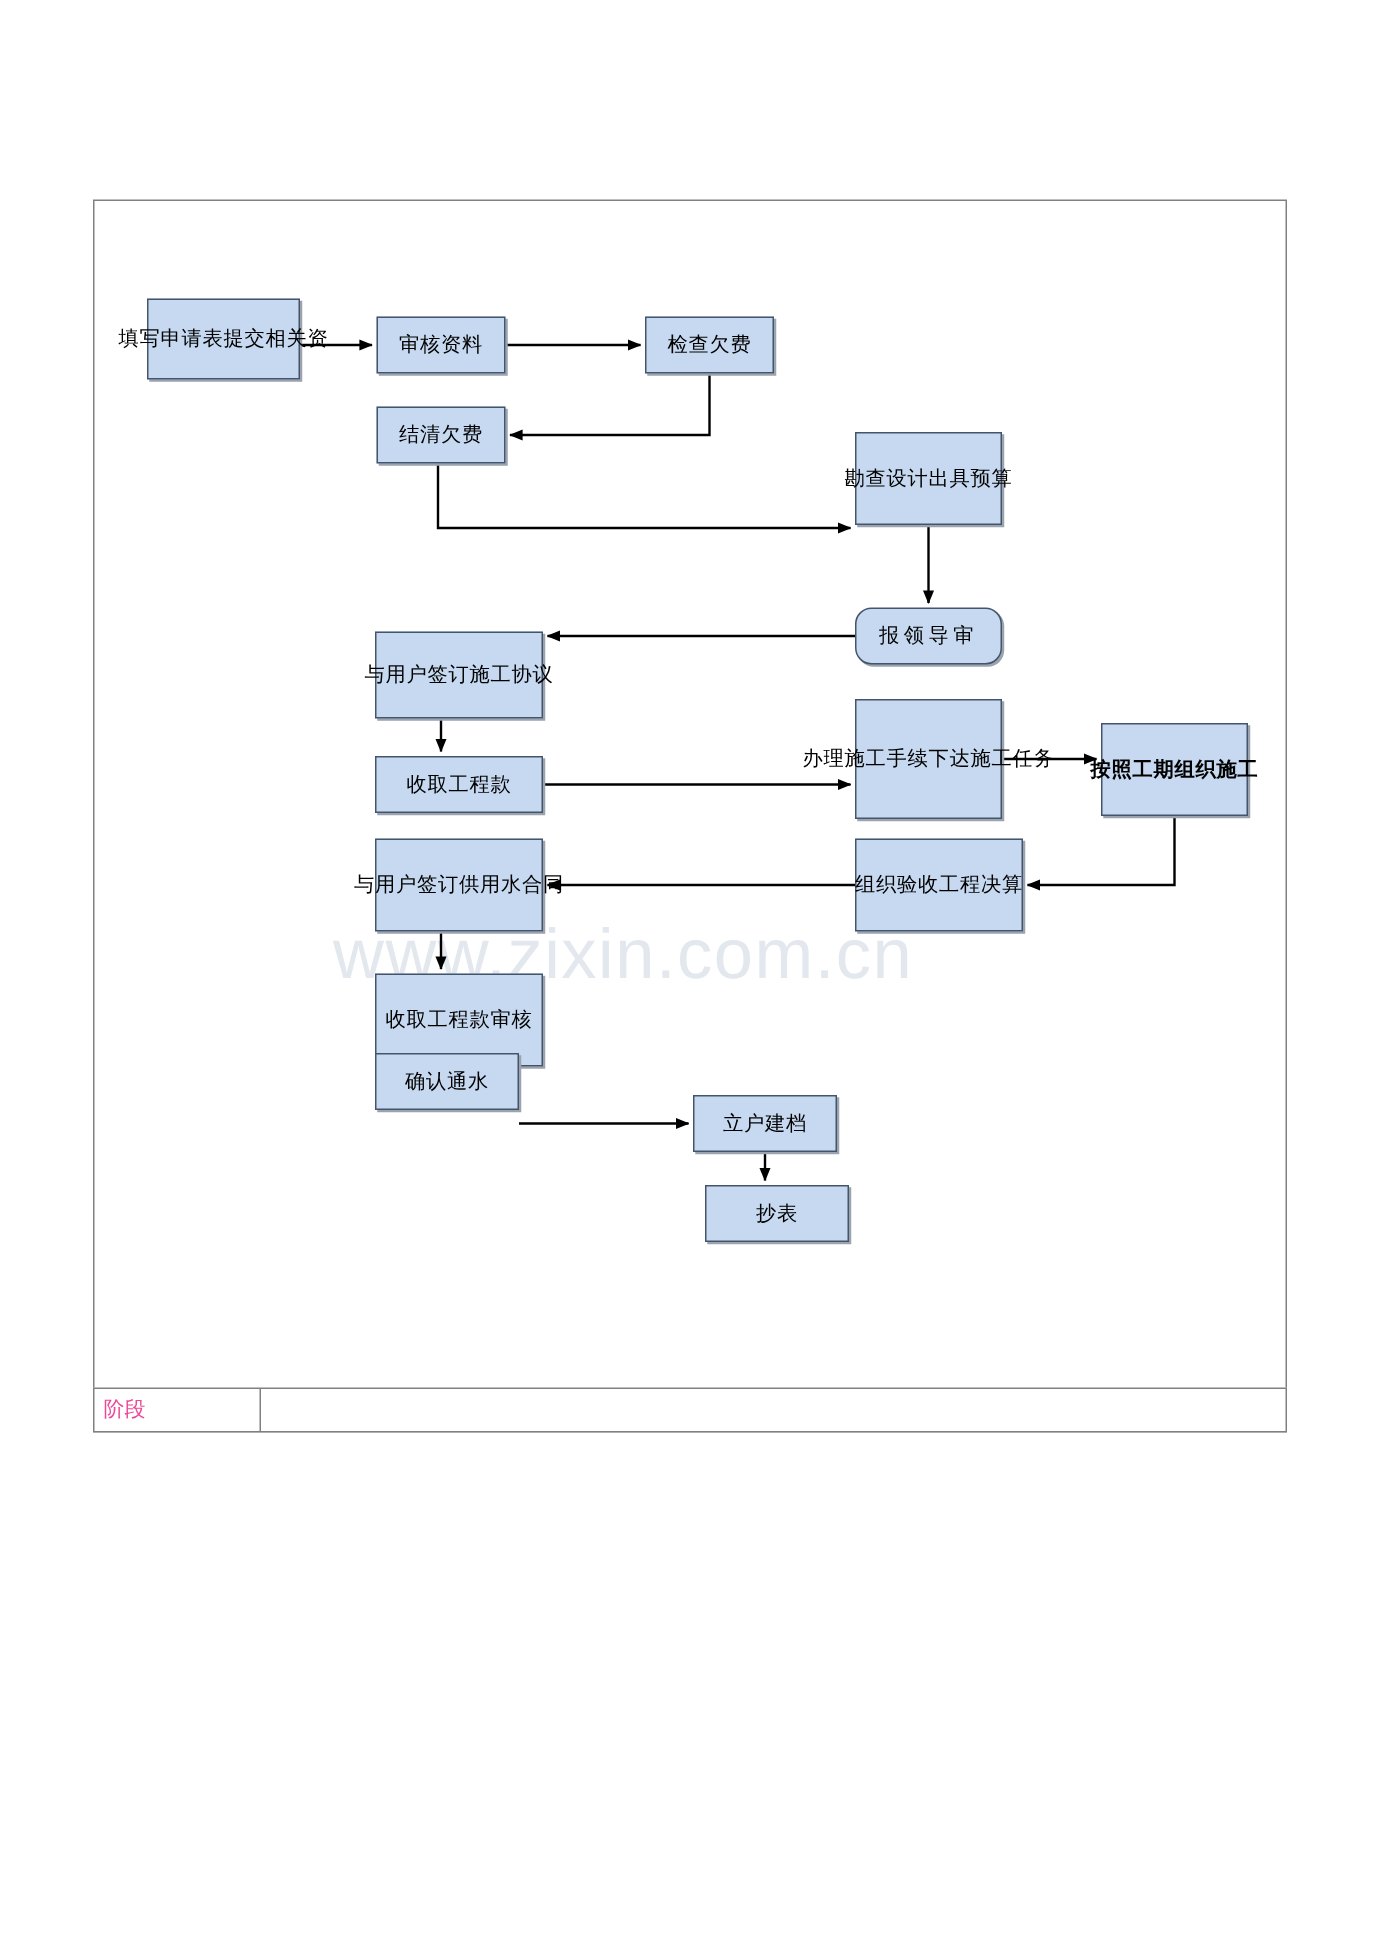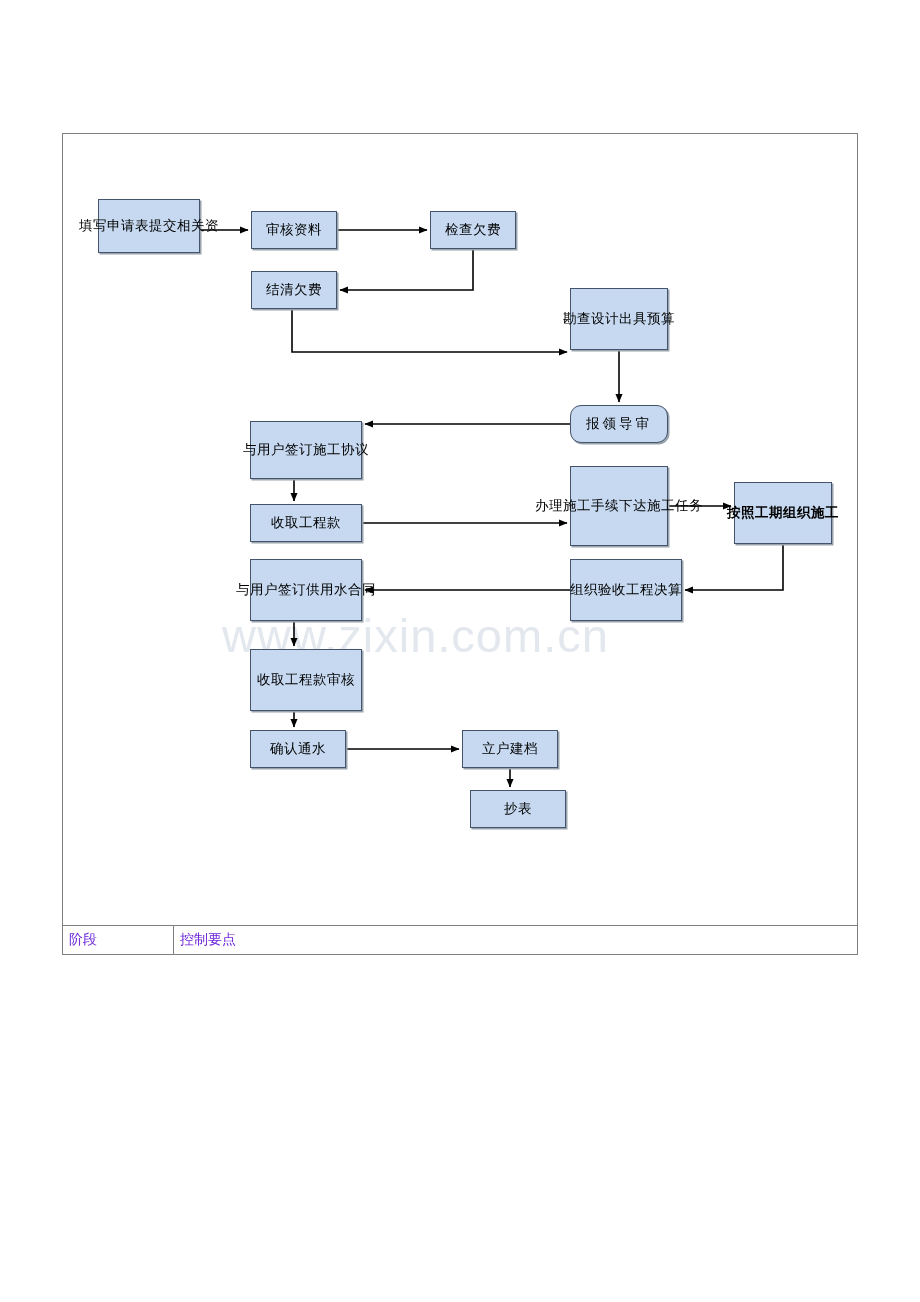--- a/index.html
+++ b/index.html
@@ -107,21 +107,21 @@
     z-index: 5;
     background: #ffffff;
   }
   #footer-table .cell {
     box-sizing: border-box;
     display: flex;
     align-items: center;
     padding-left: 6px;
     font-family: "Liberation Serif", "DejaVu Serif", serif;
     font-size: 14px;
-    color: #6d28d9;
+    color: #ec4899;
     height: 100%;
   }
   #footer-table .cell.c1 { width: 111px; border-right: 1.2px solid #808080; }
   #footer-table .cell.c2 { width: 345px; border-right: 1.2px solid #808080; }
   #footer-table .cell.c3 { flex: 1 1 auto; }
 </style>
 </head>
 <body>
 
 <div id="page">
@@ -214,35 +214,32 @@
           <span class="ln">工程决算</span>
         </div>
         <div class="node" style="left: 188px; top: 426px; width: 112px; height: 62px;">
           <span class="ln">与用户签订</span>
           <span class="ln">供用水合同</span>
         </div>
         <div class="node" style="left: 188px; top: 516px; width: 112px; height: 62px;">
           <span class="ln">收取工程款</span>
           <span class="ln">审核</span>
         </div>
-        <div class="node" style="left: 188px; top: 597px; width: 96px; height: 38px;">
+        <div class="node" style="left: 188px; top: 569px; width: 96px; height: 38px;">
           <span class="ln">确认通水</span>
         </div>
         <div class="node" style="left: 400px; top: 597px; width: 96px; height: 38px;">
           <span class="ln">立户建档</span>
         </div>
         <div class="node" style="left: 408px; top: 657px; width: 96px; height: 38px;">
           <span class="ln">抄表</span>
         </div>
       </div>
 
   </div>
 
   <div id="footer-table">
     <div class="cell c1">
       <span>阶段</span>
     </div>
-    <div class="cell c3">
-      <span>控制要点</span>
-    </div>
   </div>
 
 </div>
 
 </body></html>

